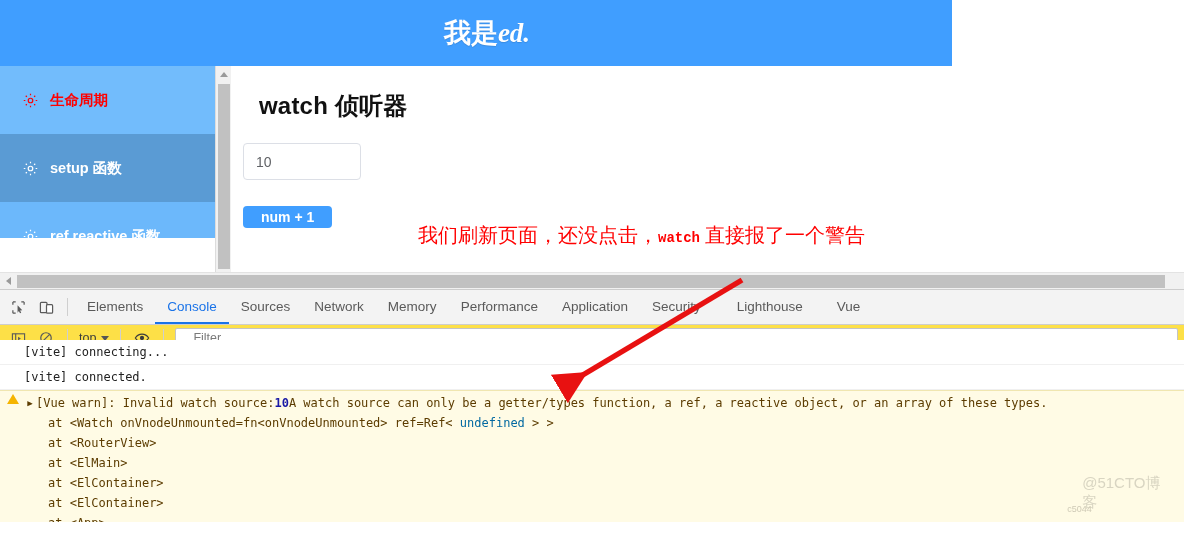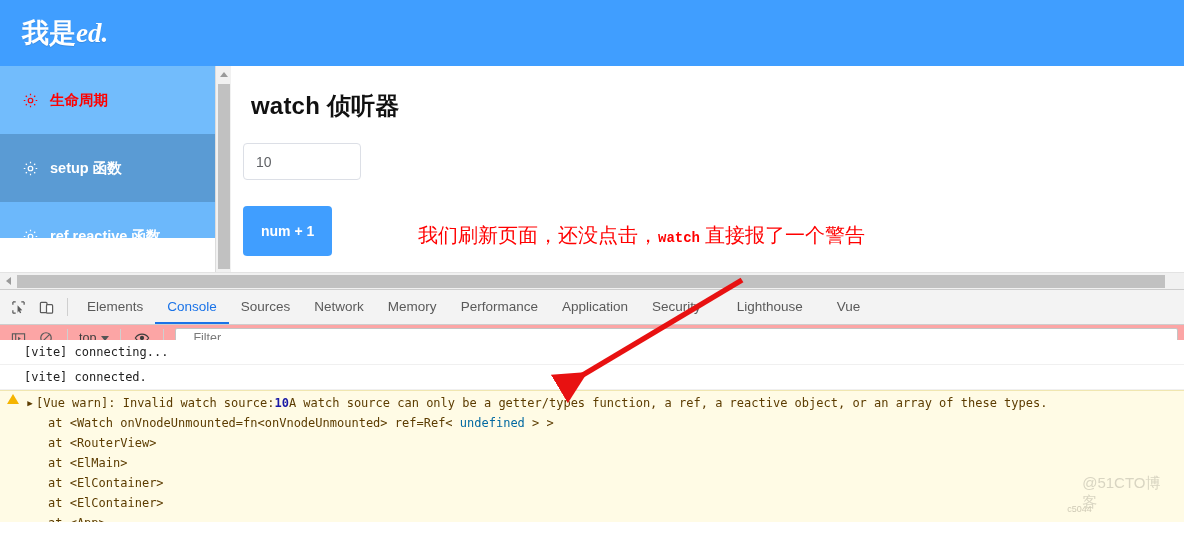--- a/index.html
+++ b/index.html
@@ -16,23 +16,23 @@
 
   
   .page {
     position: absolute; left: 0; top: 0;
     width: 1184px; height: 289px;
     background: #fff;
     overflow: hidden;
   }
   .page-header {
     position: absolute; left: 0; top: 0;
-    width: 1184px; height: 66px;
+    width: 952px; height: 66px;
     background: #409eff;
-    display: flex; align-items: center;
+    display: flex; align-items: center; justify-content: center;
   }
   .brand {
     margin-left: 22px;
     color: #fff;
     font-size: 27px;
     font-weight: bold;
     letter-spacing: 0px;
     white-space: nowrap;
     text-shadow: 0 1px 1px rgba(0,0,0,0.12);
   }
@@ -90,21 +90,21 @@
   }
 
   .content {
     position: absolute; left: 231px; top: 66px;
     width: 953px; height: 206px;
     background: #fff;
     padding: 24px 0 0 12px;
   }
   .content-title {
     font-size: 24px; font-weight: bold; color: #111;
-    margin-left: 8px;
+    margin-left: 16px;
     letter-spacing: 0.2px;
   }
   .num-input {
     margin-top: 21px;
     width: 118px; height: 37px;
     border: 1px solid #dcdfe6;
     border-radius: 4px;
     padding: 0 12px;
     font-size: 14px;
     color: #606266;
@@ -113,21 +113,21 @@
     outline: none;
   }
   .num-btn {
     display: block;
     margin-top: 26px;
     background: #409eff;
     color: #fff;
     border: none;
     border-radius: 4px;
     padding: 0 18px;
-    height: 50px;
+    height: 22px;
     font-size: 14px;
     font-weight: bold;
     cursor: pointer;
     font-family: "Liberation Sans", sans-serif;
   }
   .annotation {
     position: absolute;
     left: 418px; top: 222px;
     color: #ff0000;
     font-size: 20px;
@@ -202,21 +202,21 @@
     cursor: pointer;
     white-space: nowrap;
   }
   .dt-tab.active {
     color: #1a73e8;
     box-shadow: inset 0 -2px 0 #1a73e8;
   }
   .dt-filterbar {
     height: 27px;
     display: flex; align-items: center;
-    background: #fca5a5;
+    background: #fde047;
     border-bottom: 1px solid #cdcdcd;
     padding-left: 4px;
   }
   .ctx-select {
     font-size: 12.5px; color: #3c3c3c;
     display: flex; align-items: center;
     cursor: pointer;
     padding: 0 4px;
   }
   .ctx-select .caret {

